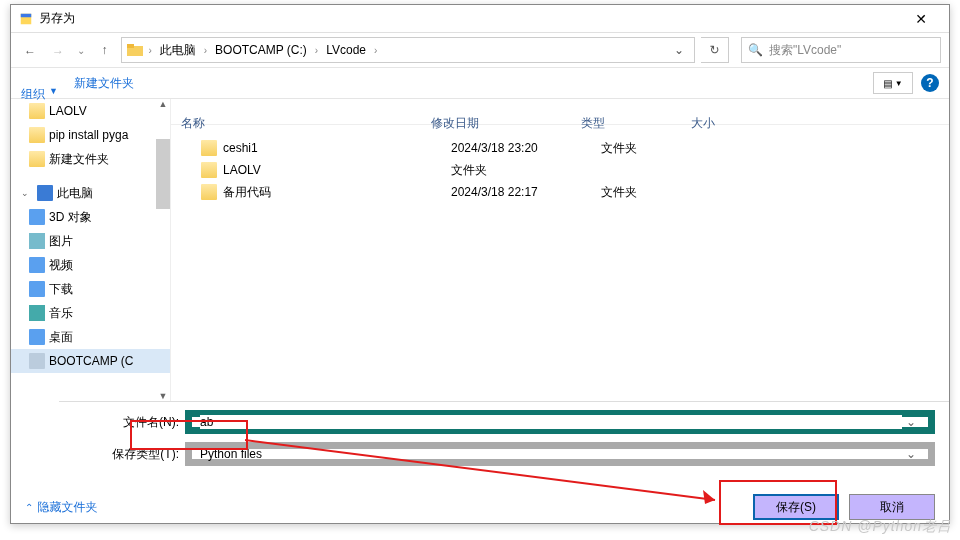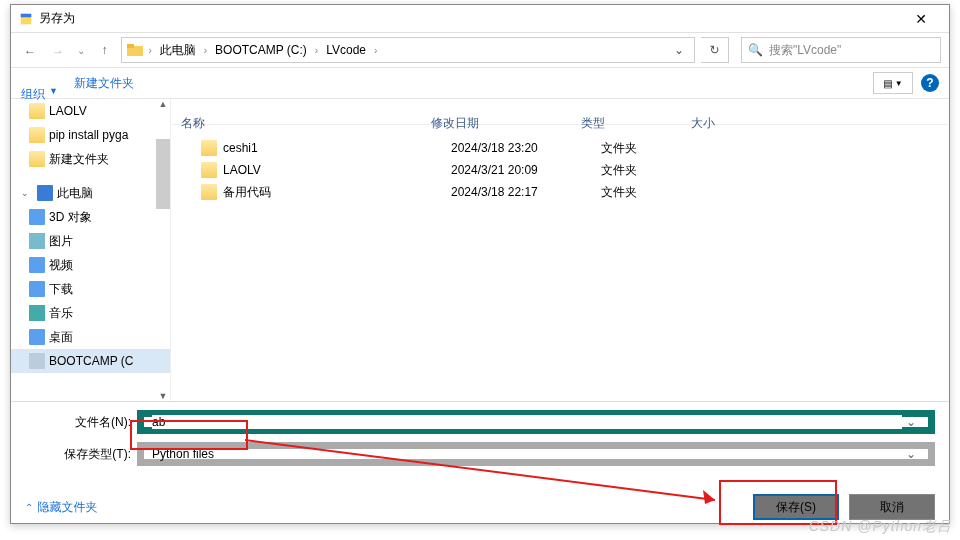--- a/index.html
+++ b/index.html
@@ -42,30 +42,30 @@
 .ico.drive { background: #bcd; border-radius: 1px; }
 .ico.blue { background: #5aa0ef; border-radius: 1px; }
 .ico.music { background: #4aa; } .ico.pic { background: #7bc; }
 .list { flex: 1; overflow: auto; }
 .list-header { height: 26px; display: flex; align-items: center; border-bottom: 1px solid #eee; color: #3a5a8a; }
 .list-header > div, .list-row > div { padding: 0 10px; margin-top: 24px; }
 .col-name { width: 250px; } .col-date { width: 150px; } .col-type { width: 110px; } .col-size { width: 80px; }
 .list-row { height: 22px; display: flex; align-items: center; cursor: pointer; }
 .list-row .ico { margin-right: 6px; }
 .list-body { padding-left: 20px; }
-.bottom { border-top: 1px solid #ddd; padding: 8px 14px 10px 14px; }
+.bottom { border-top: 1px solid #ddd; padding: 8px 14px 10px 14px; margin-left: 48px; }
 .field { display: flex; align-items: center; margin-bottom: 8px; }
 .field label { width: 112px; text-align: right; padding-right: 6px; }
 .field .inputwrap { flex: 1; height: 24px; border: 7px solid #0f766e; display: flex; align-items: center; padding: 0 8px; }
 .field input { border: none; outline: none; flex: 1; font-size: 12px; }
 .field .dd { width: 18px; text-align: center; color: #666; }
 .footer { display: flex; align-items: center; padding: 10px 14px; }
 .footer .hide { color: #1a6fd8; cursor: pointer; display: flex; align-items: center; gap: 4px; }
 .footer .btns { margin-left: auto; display: flex; gap: 10px; }
-.footer button { width: 86px; height: 26px; border: 1px solid #888; background: #737373; cursor: pointer; }
+.footer button { width: 86px; height: 26px; border: 1px solid #888; background: #c4b5fd; cursor: pointer; }
 .footer button.save { border: 2px solid #0a64ad; }
 
 .redbox { position: absolute; border: 2px solid #e21b1b; pointer-events: none; }
 .arrow { position: absolute; pointer-events: none; }
 .watermark { position: absolute; right: 8px; bottom: 4px; color: #c8c8c8; font-size: 14px; font-style: italic; letter-spacing: 1px; pointer-events: none; }
 </style>
 </head>
 <body>
 
 <div class="window">
@@ -192,21 +192,20 @@
             </div>
           <div class="col-date">2024/3/18 23:20</div>
           <div class="col-type">文件夹</div>
           <div class="col-size"></div>
         </div>
         <div class="list-row">
           <div class="col-name" style="display:flex;align-items:center">
               <span class="ico folder"></span>
               <span>LAOLV</span>
             </div>
-          <div class="col-date">2024/3/21 20:09</div>
           <div class="col-type">文件夹</div>
           <div class="col-size"></div>
         </div>
         <div class="list-row">
           <div class="col-name" style="display:flex;align-items:center">
               <span class="ico folder"></span>
               <span>备用代码</span>
             </div>
           <div class="col-date">2024/3/18 22:17</div>
           <div class="col-type">文件夹</div>

